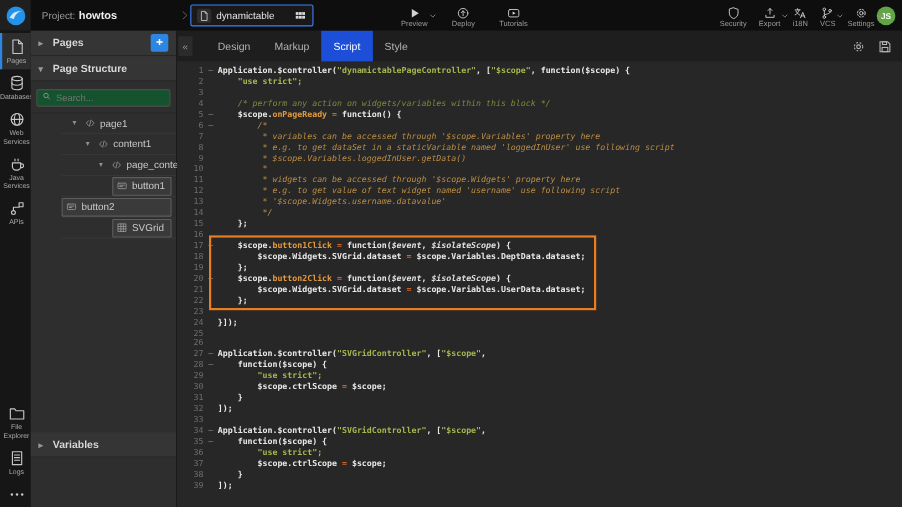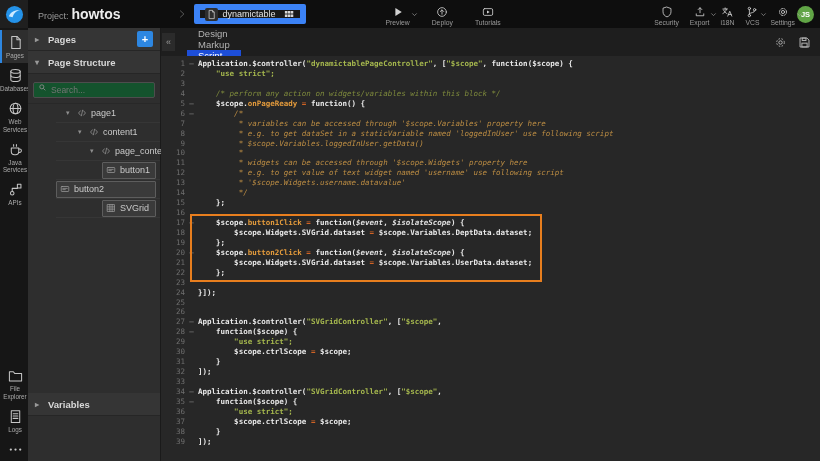--- a/index.html
+++ b/index.html
@@ -3,23 +3,23 @@
 <meta charset="utf-8">
 <style>
   html,body{margin:0;padding:0;background:#000;}
   .app{width:820px;height:461px;position:relative;overflow:hidden;display:flex;flex-direction:column;
        background:#272727;color:#ddd;font-family:"Liberation Sans",sans-serif;}
   .ic{display:block;}
   
   .topbar{height:28px;flex:none;background:#0e0e0e;display:flex;align-items:center;}
   .logo-box{width:28px;height:28px;background:#1f1f1f;display:flex;align-items:center;justify-content:center;flex:none;}
   .project{margin-left:10px;font-size:9px;color:#9b9b9b;white-space:nowrap;}
-  .project b{color:#ededed;font-size:14px;margin-left:3px;}
+  .project b{color:#ededed;font-size:10px;margin-left:3px;}
   .crumb{color:#6f6f6f;margin-left:56px;display:flex;align-items:center;}
-  .page-tab{margin-left:7px;height:20px;border:6px solid #3b82f6;background:#191919;border-radius:2px;
+  .page-tab{height:20px;border:1px solid #3b82f6;background:#191919;border-radius:2px;
             display:flex;align-items:center;padding:0 5px;gap:5px;width:112px;box-sizing:border-box;}
   .page-tab .ficon{color:#c3c3c3;background:#2e2e2e;border-radius:2px;padding:1px;}
   .page-tab-label{font-size:9px;color:#e3e3e3;flex:1;}
   .page-tab .gicon{color:#d8d8d8;}
   .tb-center{display:flex;margin-left:80px;gap:22px;align-items:flex-start;}
   .tb-right{display:flex;margin-left:auto;gap:11px;align-items:flex-start;}
   .tb-item{position:relative;display:flex;flex-direction:column;align-items:center;gap:1px;color:#d2d2d2;cursor:pointer;padding-top:3px;}
   .tb-item .lbl{font-size:6.8px;color:#9b9b9b;white-space:nowrap;}
   .tb-item .chev{position:absolute;right:-8px;top:8px;color:#9b9b9b;}
   .avatar{width:17px;height:17px;border-radius:50%;background:var(--avatar,#61a546);color:#fff;font-size:7.5px;
@@ -50,21 +50,21 @@
   .tree-row .caret{color:#8f8f8f;font-size:7px;width:7px;flex:none;}
   .tree-row .ic{color:#a2a2a2;flex:none;}
   .tree-box{flex:1;display:flex;align-items:center;gap:4px;height:15px;border:1px solid #5d5d5d;background:#3a3a3a;
             border-radius:1px;margin-right:4px;padding:0 3px;}
   .panel-spacer{flex:1;}
   .panel-bottom{height:45px;flex:none;}
   
   .editor{flex:1;display:flex;flex-direction:column;min-width:0;}
   .tabbar{height:28px;flex:none;background:#1e1e1e;display:flex;align-items:center;}
   .collapse-btn{width:13px;height:18px;margin-left:1px;background:#2b2b2b;border:0;color:#9a9a9a;font-size:9px;padding:0;cursor:pointer;}
-  .tabs{display:flex;height:100%;margin-left:12px;flex-direction:column;}
+  .tabs{display:flex;height:100%;margin-left:12px;}
   .tab{display:flex;align-items:center;padding:0 11px;font-size:9.5px;color:#b3b3b3;cursor:pointer;}
   .tab.active{background:#1d4ed8;color:#fff;}
   .tabbar-right{margin-left:auto;display:flex;gap:11px;padding-right:9px;}
   .tbtn{background:none;border:0;color:#b5b5b5;padding:0;cursor:pointer;}
   .code{flex:1;position:relative;background:#272727;padding-top:3px;overflow:hidden;font-family:"DejaVu Sans Mono",monospace;}
   .cl{display:flex;height:9.95px;line-height:9.95px;font-size:7.5px;white-space:pre;}
   .ln{width:24px;flex:none;text-align:right;color:#6e6e6e;}
   .fold{width:13px;flex:none;text-align:center;color:#8f8f8f;}
   .ct{font-weight:bold;color:#e9e9e9;}
   .ct .d{color:#e9e9e9;}

